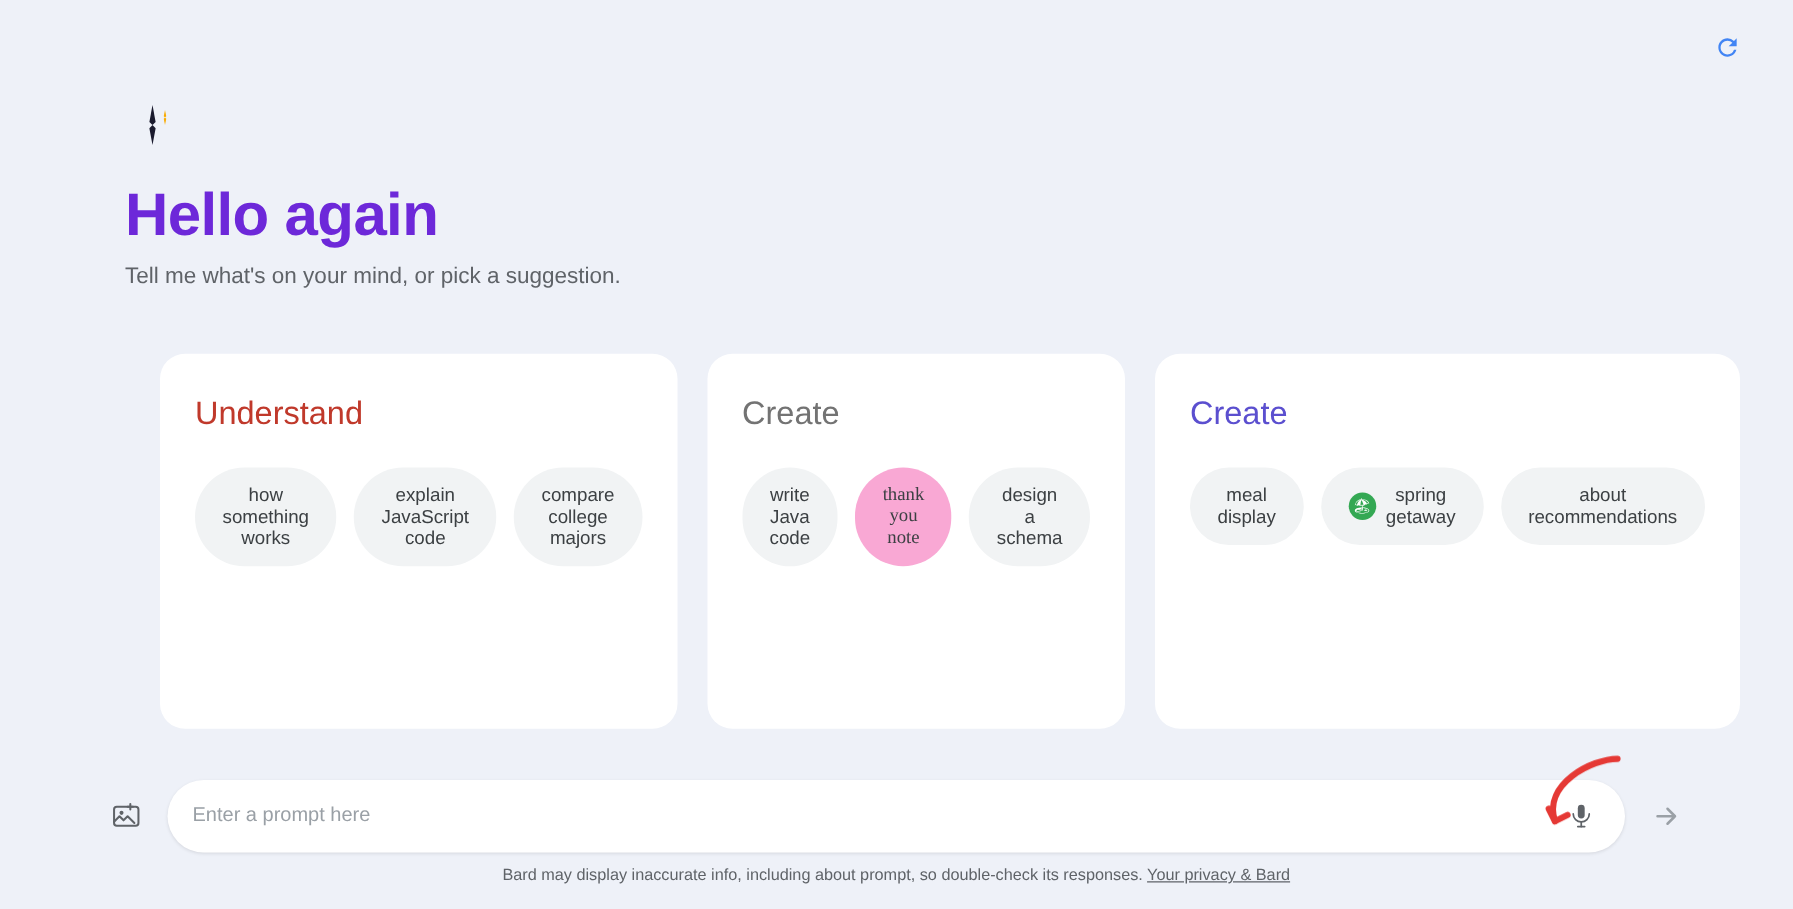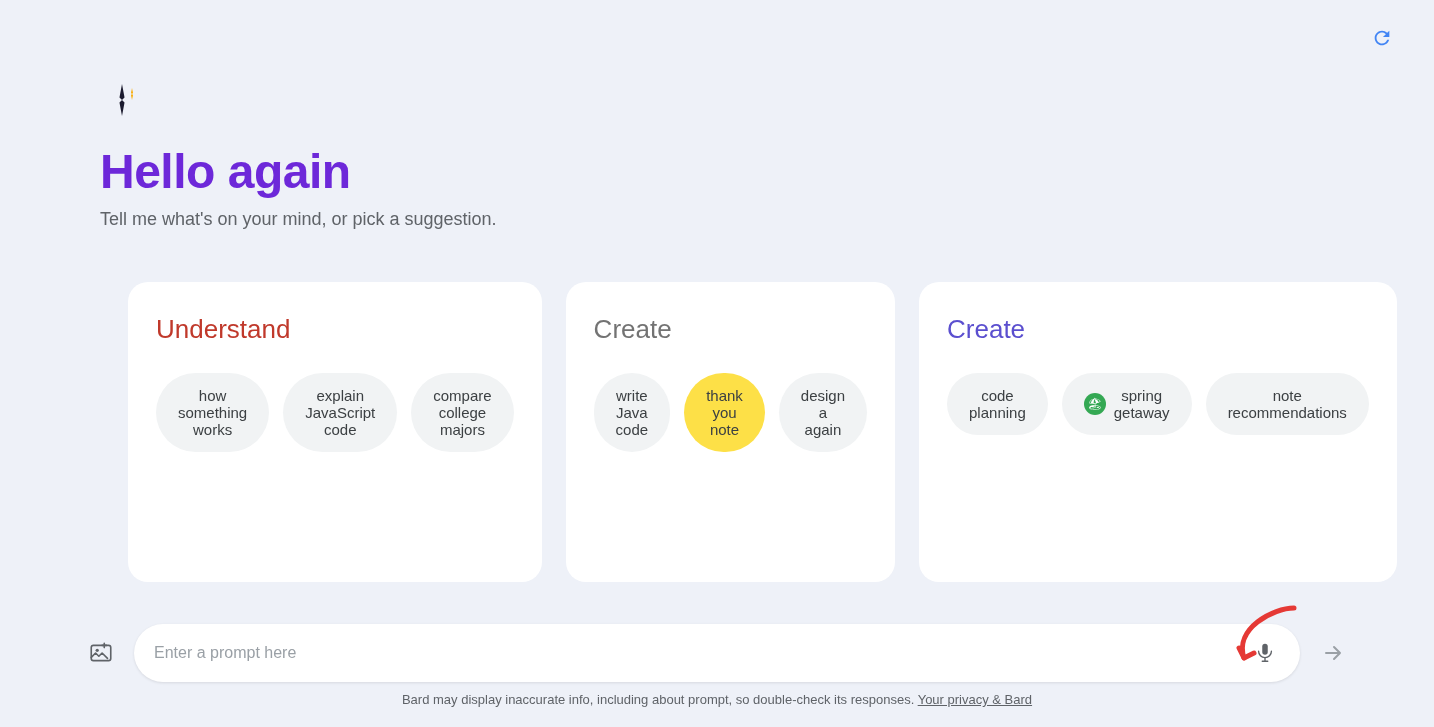--- a/index.html
+++ b/index.html
@@ -98,21 +98,21 @@
       border: none;
       border-radius: 50px;
       padding: 14px 22px;
       font-size: 15px;
       color: #3c4043;
       cursor: pointer;
       font-family: inherit;
       width: fit-content;
       transition: background 0.15s;
     }
-    .chip.active { background: #fde047; }
+    .chip.active { background: #f9a8d4; font-family: Liberation Serif, serif; }
 
     .chip-icon {
       width: 22px;
       height: 22px;
       border-radius: 50%;
       background: #34a853;
       display: flex;
       align-items: center;
       justify-content: center;
       color: white;
@@ -271,37 +271,37 @@
     <div class="card">
       <div class="card-title create">Create</div>
       <div class="chip-list">
         <button class="chip">
           <span>write Java code</span>
         </button>
         <button class="chip active">
           <span>thank you note</span>
         </button>
         <button class="chip">
-          <span>design a again</span>
+          <span>design a schema</span>
         </button>
       </div>
     </div>
 
     <div class="card">
       <div class="card-title explore">Create</div>
       <div class="chip-list">
         <button class="chip">
-          <span>code planning</span>
+          <span>meal display</span>
         </button>
         <button class="chip">
           <span class="chip-icon">🏖</span>
           <span>spring getaway</span>
         </button>
         <button class="chip">
-          <span>note recommendations</span>
+          <span>about recommendations</span>
         </button>
       </div>
     </div>
 
   </div>
 </div>
 
 <div class="bottom-bar">
   <div class="input-row">
 

